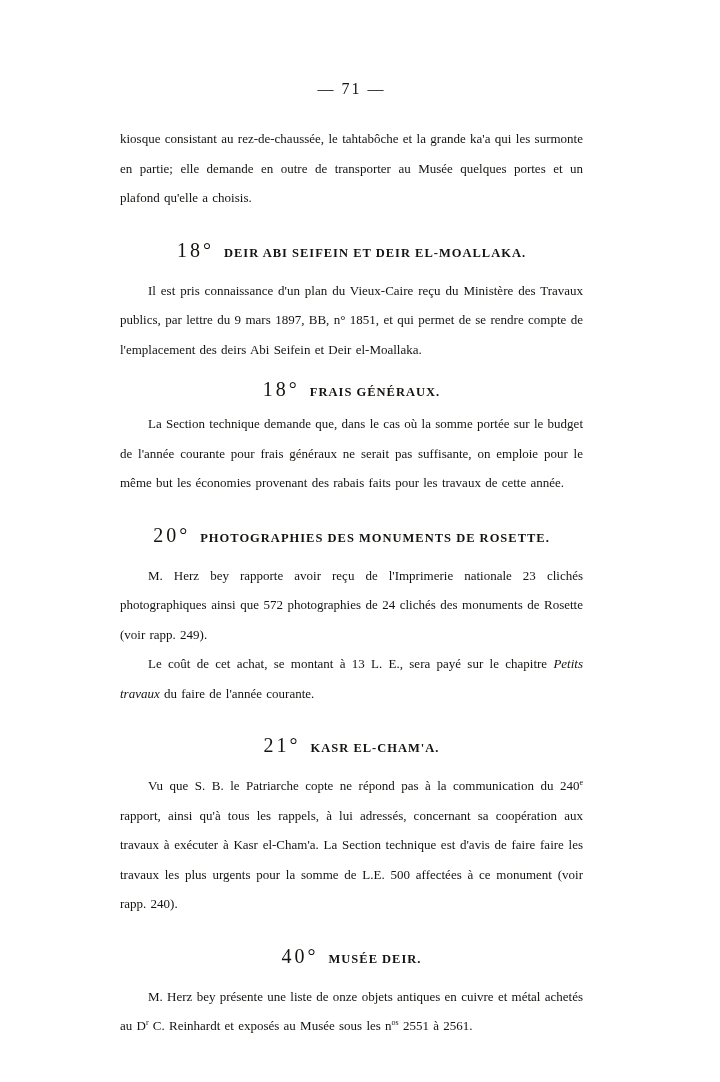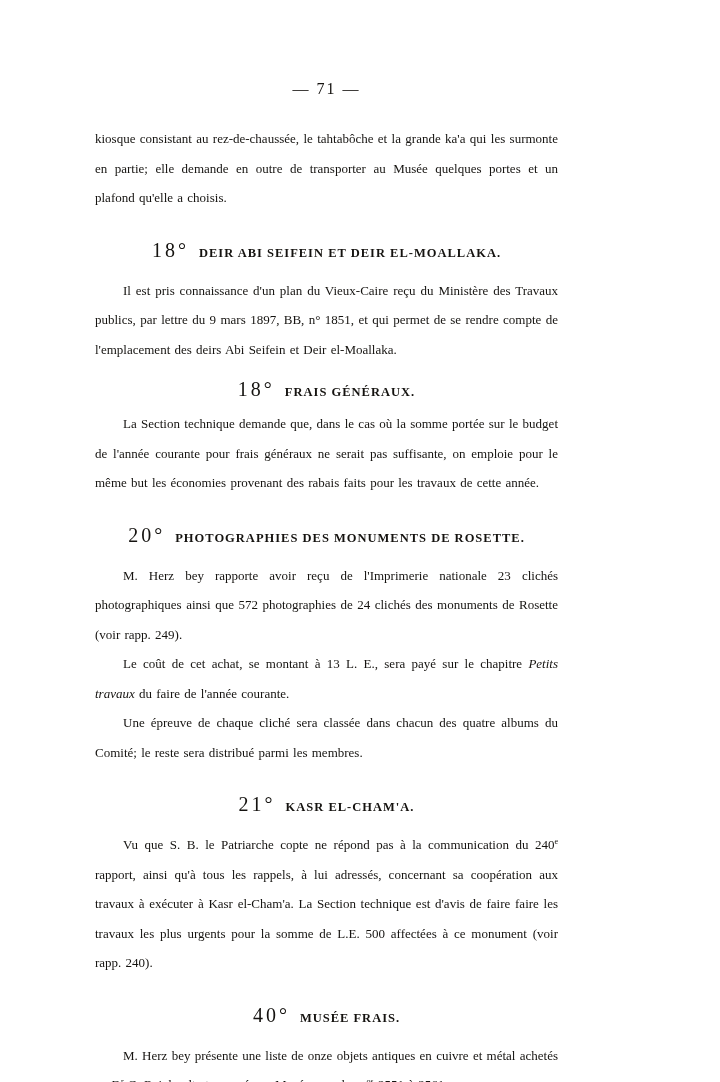--- a/index.html
+++ b/index.html
@@ -9,20 +9,21 @@
     background: #ffffff;
     color: #151310;
     font-family: "Liberation Serif", "DejaVu Serif", serif;
     overflow: hidden;
   }
   .page {
     box-sizing: border-box;
     width: 648px;
     height: 1082px;
     padding: 80px 90px 0 95px;
+    margin-left: 25px;
   }
   .page-number {
     text-align: center;
     font-size: 16px;
     letter-spacing: 2px;
     margin-bottom: 26px;
   }
   .para {
     font-size: 13px;
     line-height: 29.5px;
@@ -71,25 +72,24 @@
   <div class="heading tight">
     <span class="hnum">18°</span><span>FRAIS GÉNÉRAUX.</span>
   </div>
   <p class="para">La Section technique demande que, dans le cas où la somme portée sur le budget de l'année courante pour frais généraux ne serait pas suffisante, on emploie pour le même but les économies provenant des rabais faits pour les travaux de cette année.</p>
 
   <div class="heading">
     <span class="hnum">20°</span><span>PHOTOGRAPHIES DES MONUMENTS DE ROSETTE.</span>
   </div>
   <p class="para">M. Herz bey rapporte avoir reçu de l'Imprimerie nationale 23 clichés photographiques ainsi que 572 photographies de 24 clichés des monuments de Rosette (voir rapp. 249).</p>
   <p class="para"><span>Le coût de cet achat, se montant à 13 L. E., sera payé sur le chapitre </span><i>Petits travaux</i><span> du faire de l'année courante.</span></p>
-  <p class="para">Une épreuve de chaque cliché sera classée dans chacun des quatre albums du Comité; le reste sera distribué parmi les membres.</p>
 
   <div class="heading">
     <span class="hnum">21°</span><span>KASR EL-CHAM'A.</span>
   </div>
   <p class="para"><span>Vu que S. B. le Patriarche copte ne répond pas à la communication du 240</span><sup>e</sup><span> rapport, ainsi qu'à tous les rappels, à lui adressés, concernant sa coopération aux travaux à exécuter à Kasr el-Cham'a. La Section technique est d'avis de faire faire les travaux les plus urgents pour la somme de L.E. 500 affectées à ce monument (voir rapp. 240).</span></p>
 
   <div class="heading">
-    <span class="hnum">40°</span><span>MUSÉE FRAIS.</span>
+    <span class="hnum">40°</span><span>MUSÉE DEIR.</span>
   </div>
   <p class="para"><span>M. Herz bey présente une liste de onze objets antiques en cuivre et métal achetés au D</span><sup>r</sup><span> C. Reinhardt et exposés au Musée sous les n</span><sup>os</sup><span> 2551 à 2561.</span></p>
 
 </div>
 
 </body></html>

